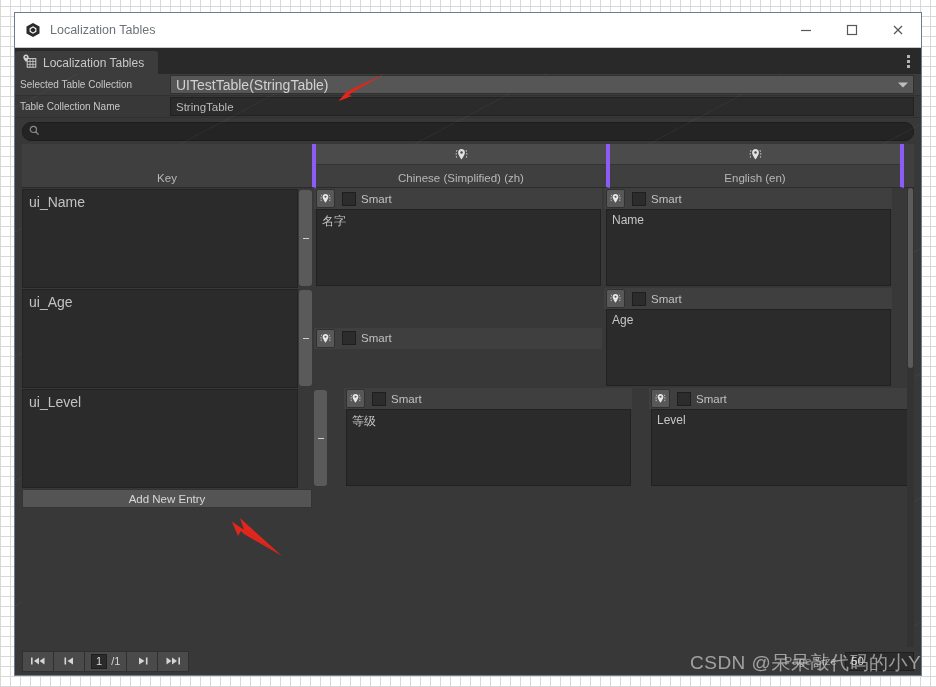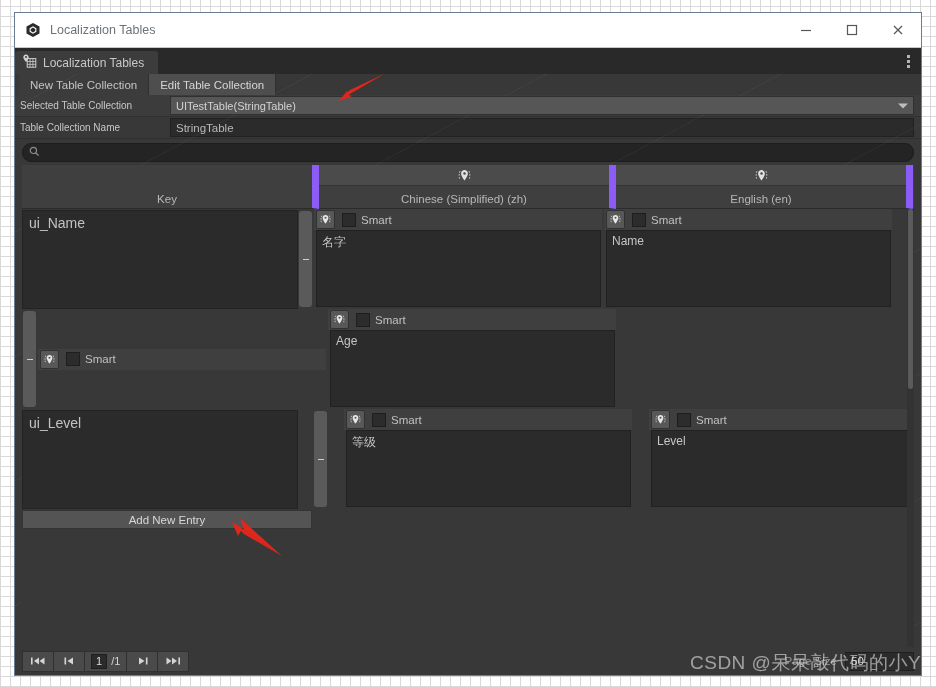--- a/index.html
+++ b/index.html
@@ -106,21 +106,21 @@
   .flabel {
     font-size: 10px; color: #c8c8c8;
     width: 150px; min-width: 150px;
   }
   .fvalue-dd {
     flex: 1; margin-right: 7px; height: 17px;
     background: #565656;
     border: 1px solid #303030;
     display: flex; align-items: center;
     padding-left: 5px;
-    font-size: 11px; color: #d2d2d2;
+    font-size: 14px; color: #d2d2d2;
     position: relative;
     text-align: right;
   }
   .dd-arrow {
     position: absolute; right: 5px; top: 50%;
     transform: translateY(-50%);
     width: 0; height: 0;
     border-left: 5px solid transparent;
     border-right: 5px solid transparent;
     border-top: 5px solid #bdbdbd;
@@ -154,21 +154,21 @@
   .table-area {
     position: relative;
     margin: 0 7px 0 7px;
     flex: 1;
     background: #383838;
     overflow: hidden;
   }
   .thead { display: flex; height: 44px; }
   .th {
     background: #3f3f3f;
-    border-right: 7px solid #8b5cf6;
+    border-right: 4px solid #8b5cf6;
     border-bottom: 1px solid #2b2b2b;
     display: flex; flex-direction: column;
     position: relative;
   }
   .th-key { width: 290px; min-width: 290px; justify-content: flex-end; }
   .th-lang { width: 290px; min-width: 290px; }
   .th-gear {
     height: 20px; background: #4b4b4b;
     border-bottom: 1px solid #343434;
     display: flex; align-items: center; justify-content: center;
@@ -369,24 +369,20 @@
           </span>
           <span class="tab-doc-label">Localization Tables</span>
         </div>
         <div class="kebab">
           <i></i>
             <i></i>
             <i></i>
         </div>
       </div>
 
-      <div class="btnrow">
-        <div class="minitab">New Table Collection</div>
-        <div class="minitab active">Edit Table Collection</div>
-      </div>
 
       <div class="fieldrow">
         <span class="flabel">Selected Table Collection</span>
         <span class="fvalue-dd">
           <span>UITestTable(StringTable)</span>
           <span class="dd-arrow"></span>
         </span>
       </div>
 
       <div class="fieldrow alt">
@@ -470,20 +466,21 @@
                   </svg>
                 </span>
                 <span class="chk"></span>
                 <span class="smartlabel">Smart</span>
               </div>
               <div class="valuebox">Name</div>
             </div>
           </div>
 
           <div class="trow">
+            <div class="cell-key">ui_Age</div>
             <div class="rmhandle">
                 <i></i>
               </div>
             <div class="cell-lang">
               <div class="smartbar">
                 <span class="gearbtn">
                   <svg width="11" height="11" viewBox="0 0 13 13">
                     <path d="M6.5 1.1c1.9 0 3.4 1.5 3.4 3.4 0 2.6-3.4 7-3.4 7S3.1 7.1 3.1 4.5c0-1.9 1.5-3.4 3.4-3.4z" fill="#e8e8e8"></path>
                     <circle cx="6.5" cy="4.4" r="1.25" fill="#585858"></circle>
                     <path d="M2 2.1 Q0.4 6.5 2 10.9" fill="none" stroke="#d8d8d8" stroke-width="1.1" stroke-dasharray="1.6 1.4"></path>

